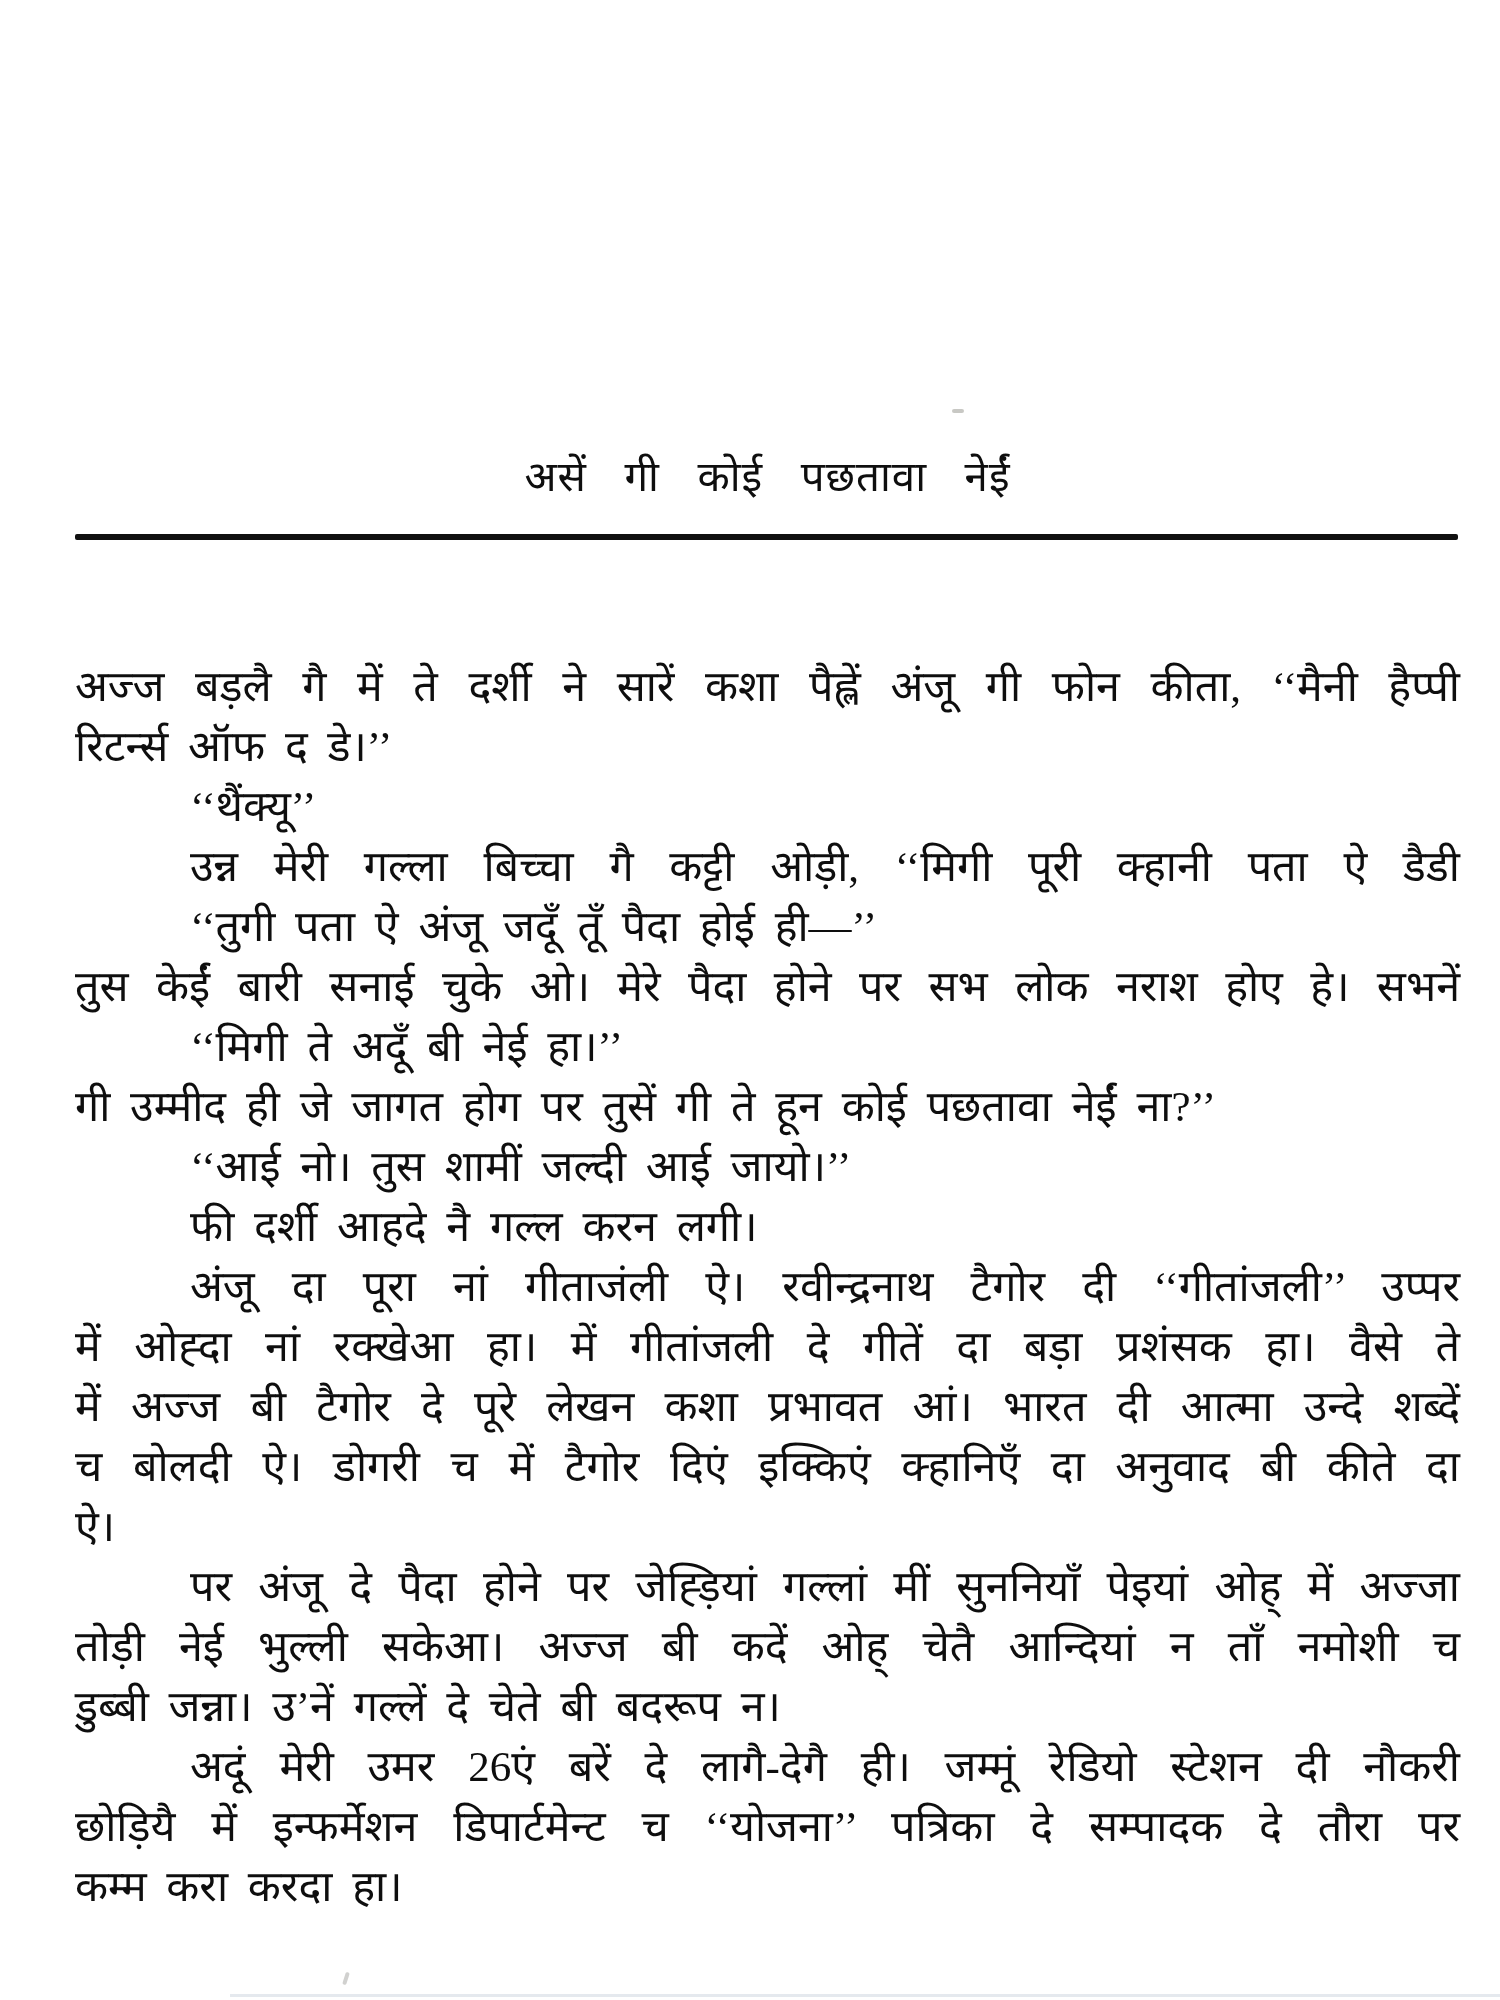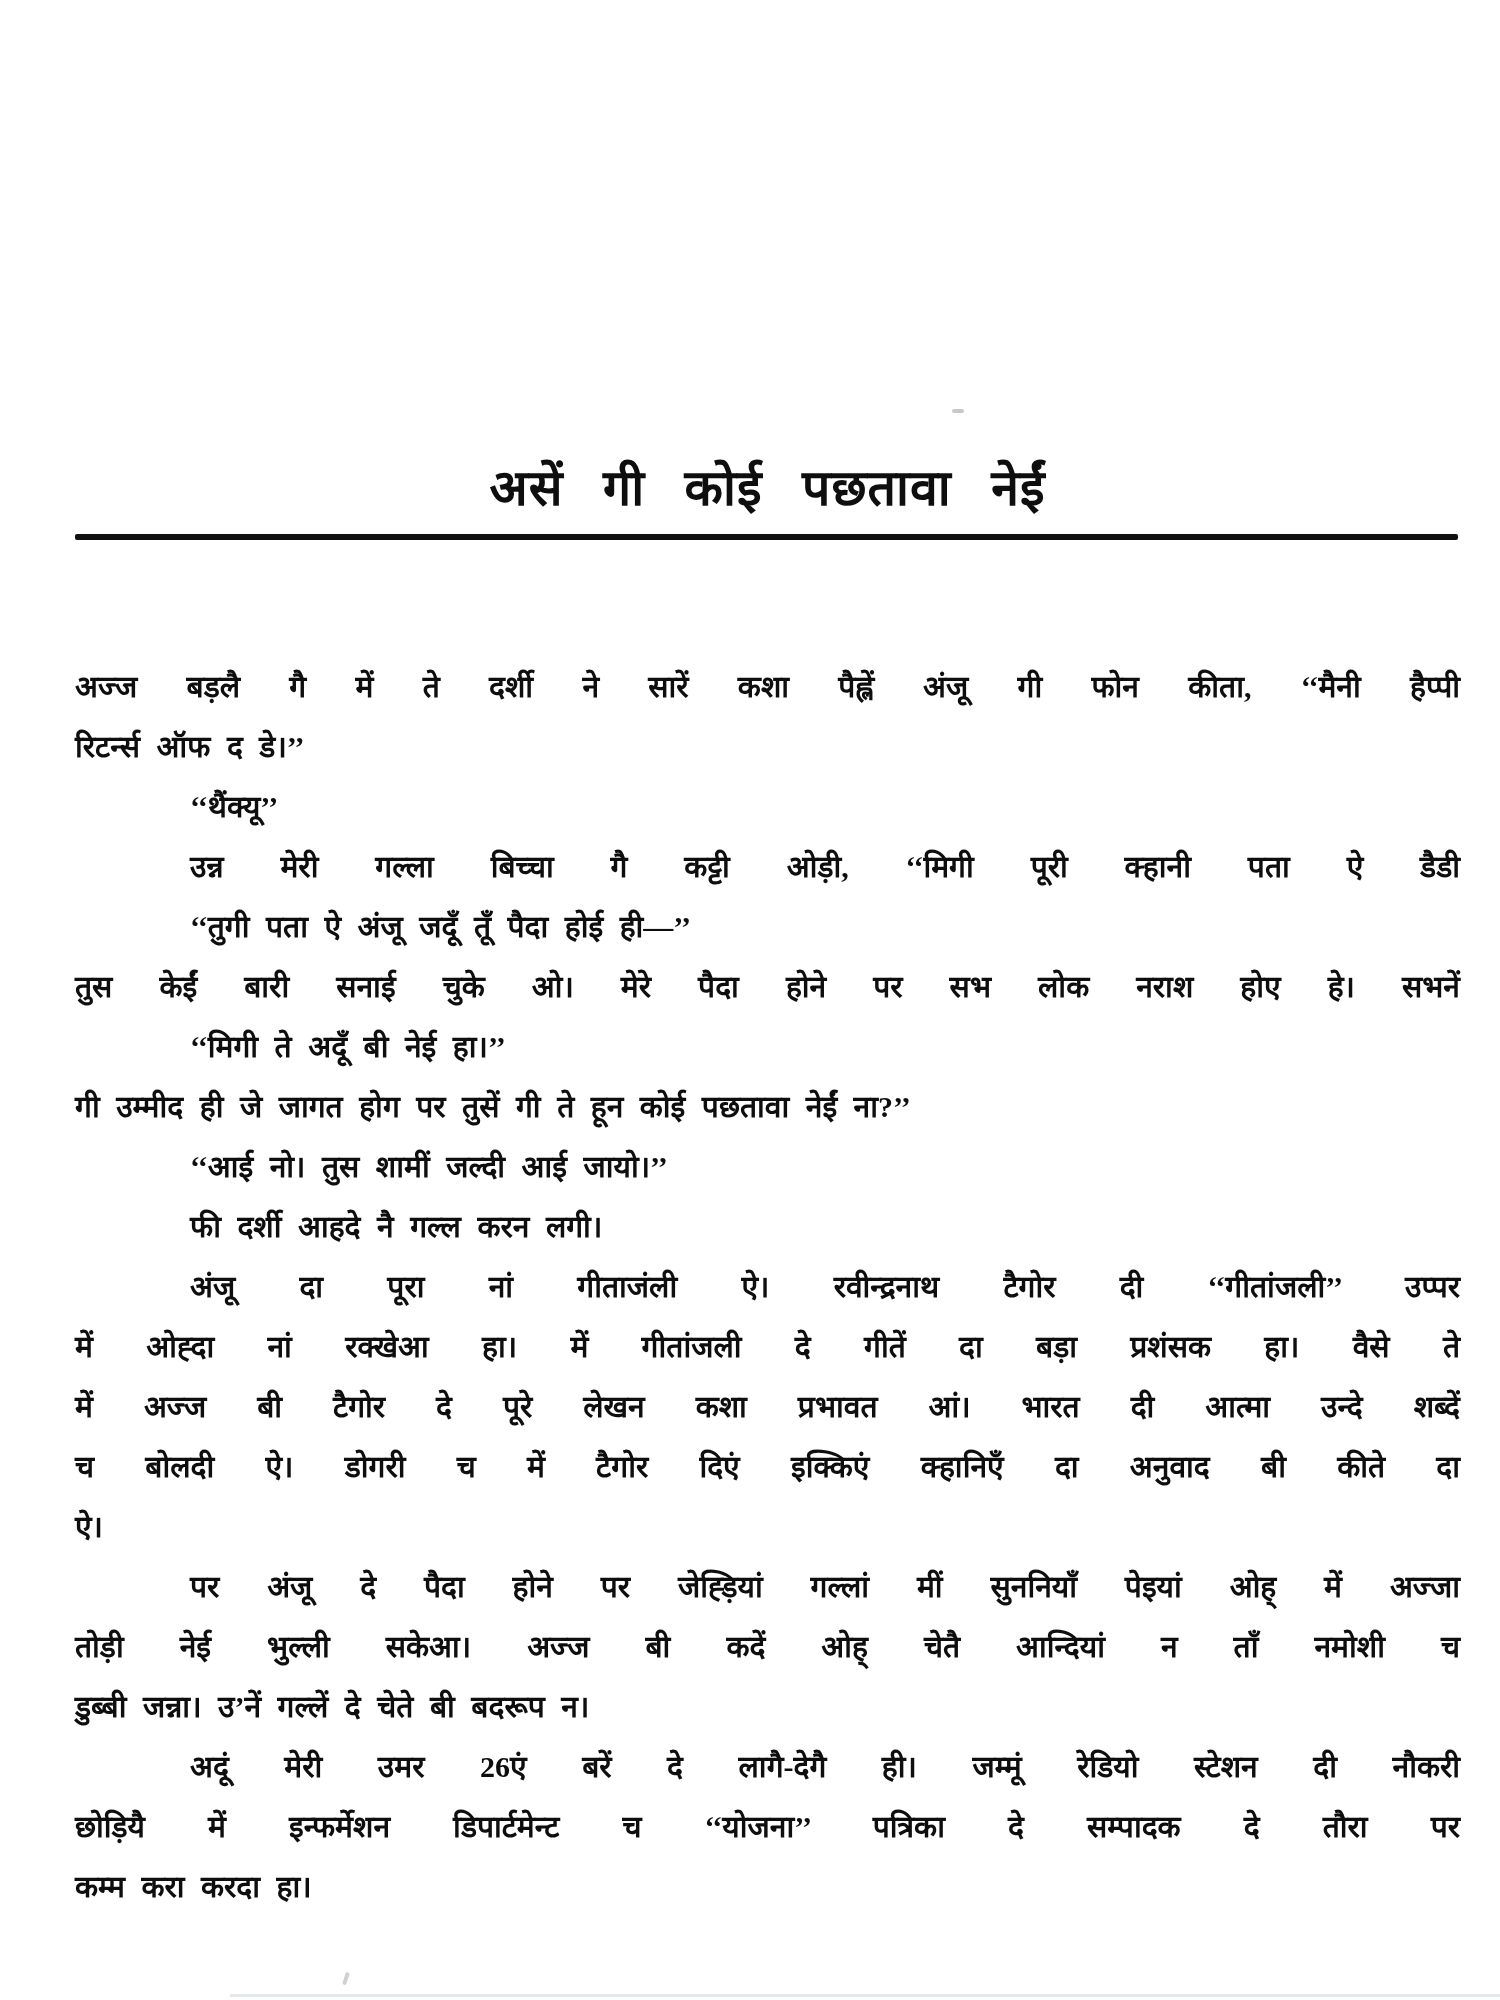--- a/index.html
+++ b/index.html
@@ -15,22 +15,22 @@
     overflow: hidden;
     font-family: "Liberation Serif", "DejaVu Serif", serif;
     color: #0e0e0e;
   }
   .chapter-title {
     position: absolute;
     top: 418px;
     left: 75px;
     width: 1385px;
     text-align: center;
-    font-size: 50px;
-    font-weight: 700;
+    font-size: 42px;
+    font-weight: 400;
     letter-spacing: 1px;
     word-spacing: 26px;
     white-space: nowrap;
   }
   .title-rule {
     position: absolute;
     top: 534px;
     left: 75px;
     width: 1383px;
     height: 6px;
@@ -39,22 +39,22 @@
   }
   .text-block {
     position: absolute;
     top: 658px;
     left: 75px;
     width: 1385px;
   }
   .line {
     height: 60px;
     line-height: 58px;
-    font-size: 30px;
-    font-weight: 700;
+    font-size: 43px;
+    font-weight: 400;
     word-spacing: 9px;
     text-align: justify;
     text-align-last: justify;
     white-space: nowrap;
     overflow: visible;
   }
   .line.no-fill {
     text-align: right;
     text-align-last: left;
     white-space: nowrap;

